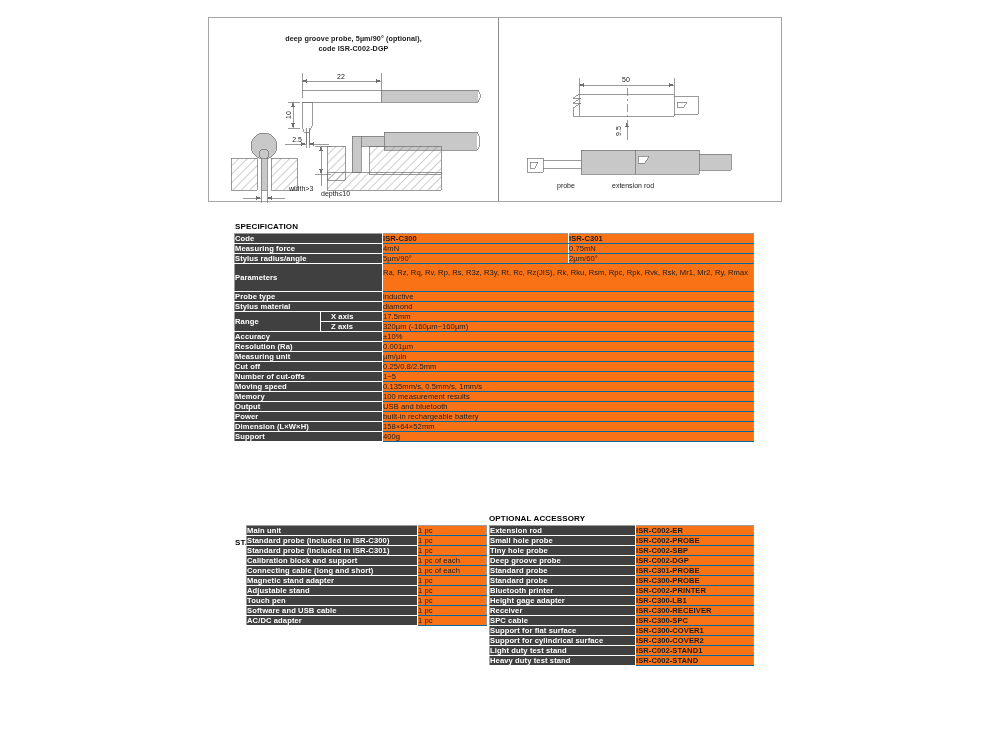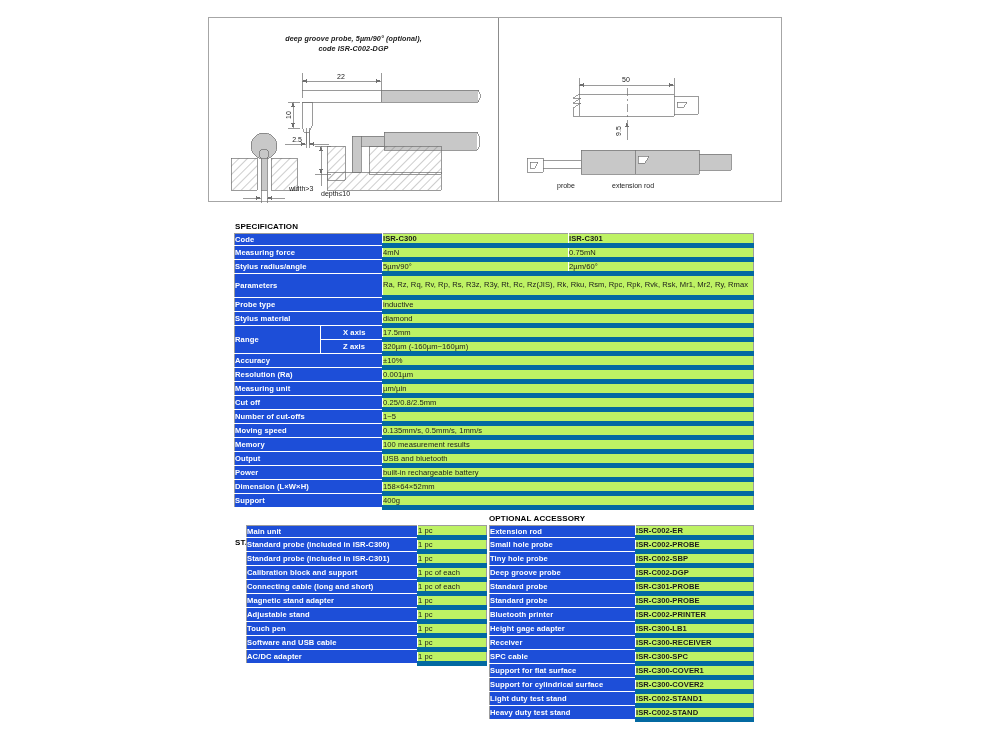--- a/index.html
+++ b/index.html
@@ -39,21 +39,20 @@
   .dwg-title {
     position: absolute;
     left: 0;
     right: 0;
     text-align: center;
     font-size: 7.2px;
     font-weight: bold;
     line-height: 1.45;
     letter-spacing: .1px;
     color: #1a1a1a;
-    font-style: italic;
   }
   .dwg-title.left-title  { top: 16px; }
   .dwg-title.right-title { top: 27px; }
 
   .dwg-svg {
     position: absolute;
     left: 0;
     top: 0;
   }
 
@@ -79,42 +78,42 @@
     border: 1px solid #9c9c9c;
     background: #ffffff;
     font-size: 7.6px;
   }
   .data-table td {
     padding: 0;
     margin: 0;
     vertical-align: middle;
   }
   .lbl {
-    background: #1d4ed8;
+    background: #404040;
     color: #ffffff;
     font-weight: bold;
     border-bottom: 1px solid #ffffff;
     border-right: 1px solid #ffffff;
     padding: 2px 0 2px 7px;
     letter-spacing: .1px;
     white-space: nowrap;
   }
   .lbl.sub {
-    padding-left: 22px;
+    padding-left: 10px;
   }
   .val {
-    background: #bef264;
+    background: #f97316;
     color: #1a1a1a;
-    border-bottom: 5px solid #0369a1;
+    border-bottom: 1px solid #0369a1;
     padding: 2px 0 2px 6px;
     letter-spacing: .05px;
   }
   .val.bold { font-weight: bold; }
   .val.vsep { border-left: 1px solid #ffffff; }
-  .val.multi { line-height: 1.5; padding-top: 3px; padding-bottom: 5px; }
+  .val.multi { line-height: 1.5; padding-top: 3px; padding-bottom: 13px; }
 
   
   #spec-table { left: 234px; top: 233px; width: 519px; }
 
   
   #delivery-table { left: 234px; top: 525px; width: 240px; margin-left: 12px; }
 
   
   #optional-table { left: 489px; top: 525px; width: 264px; }
 </style>

